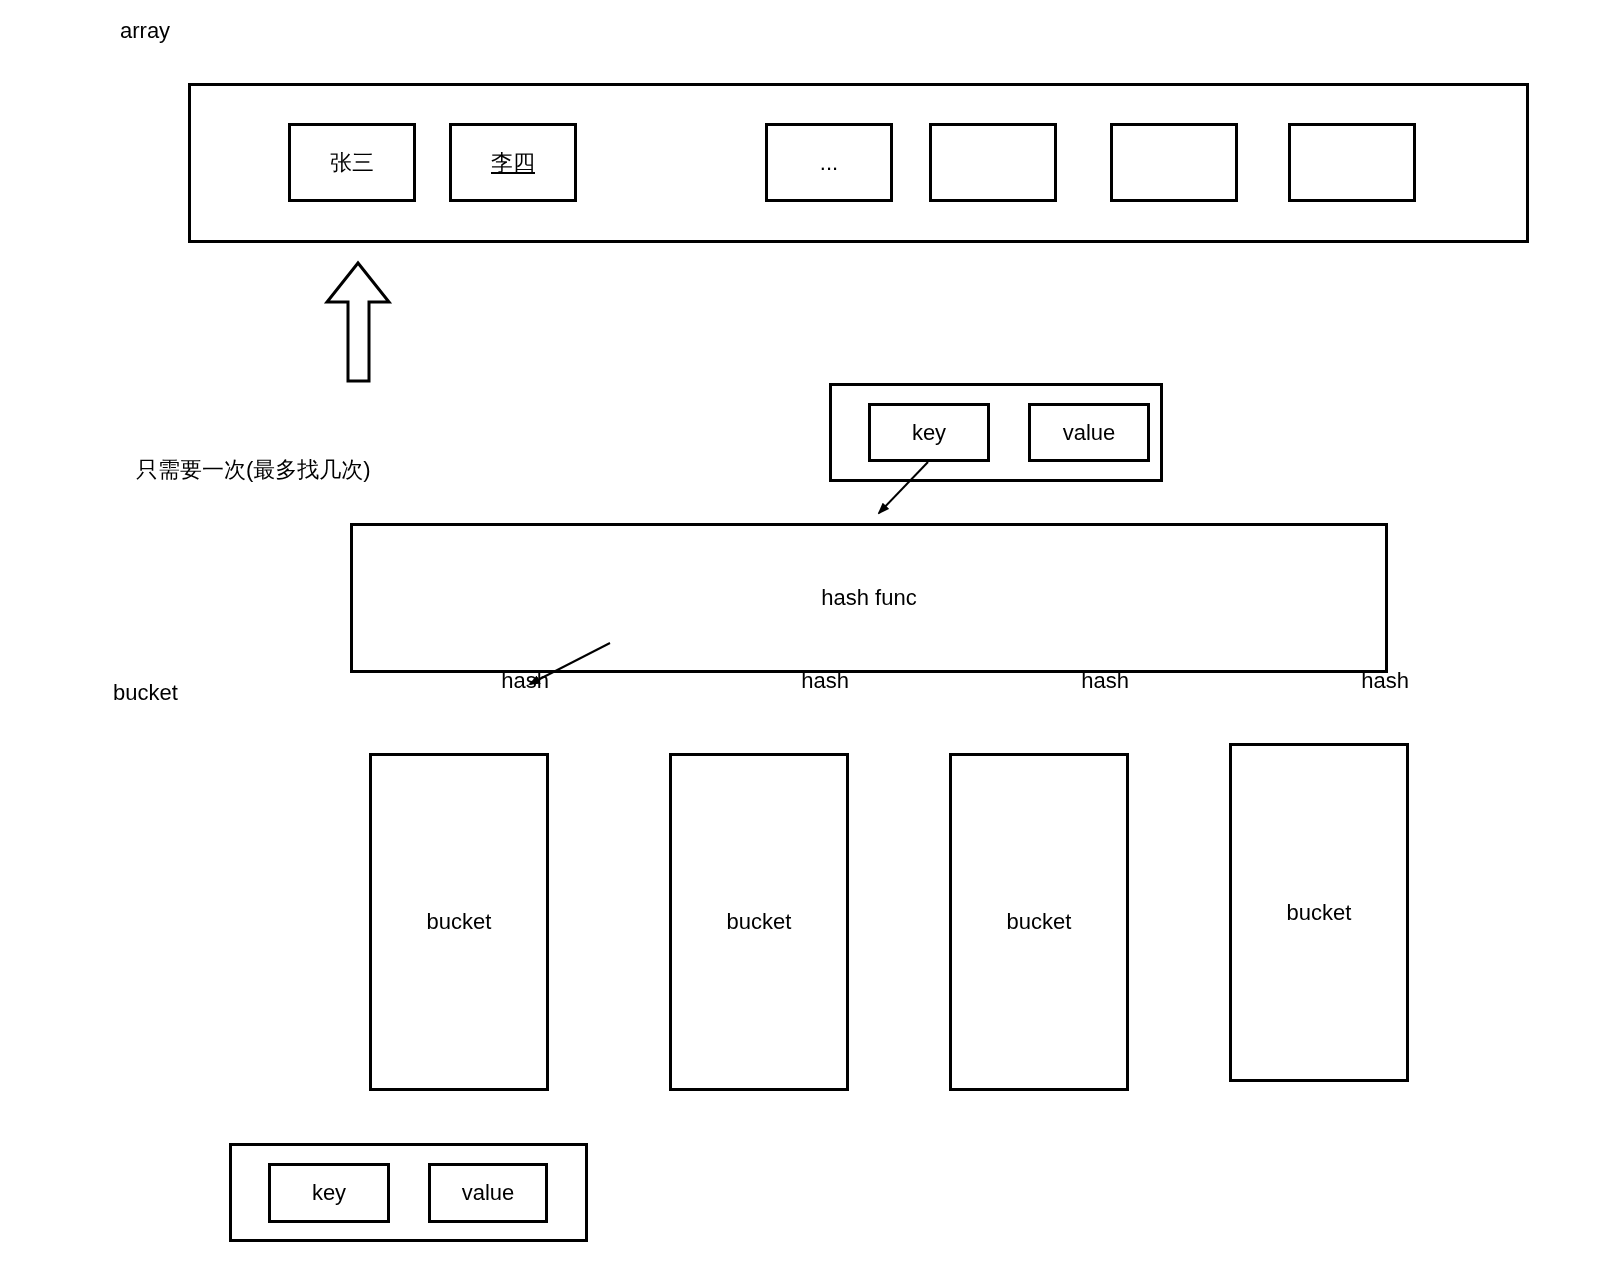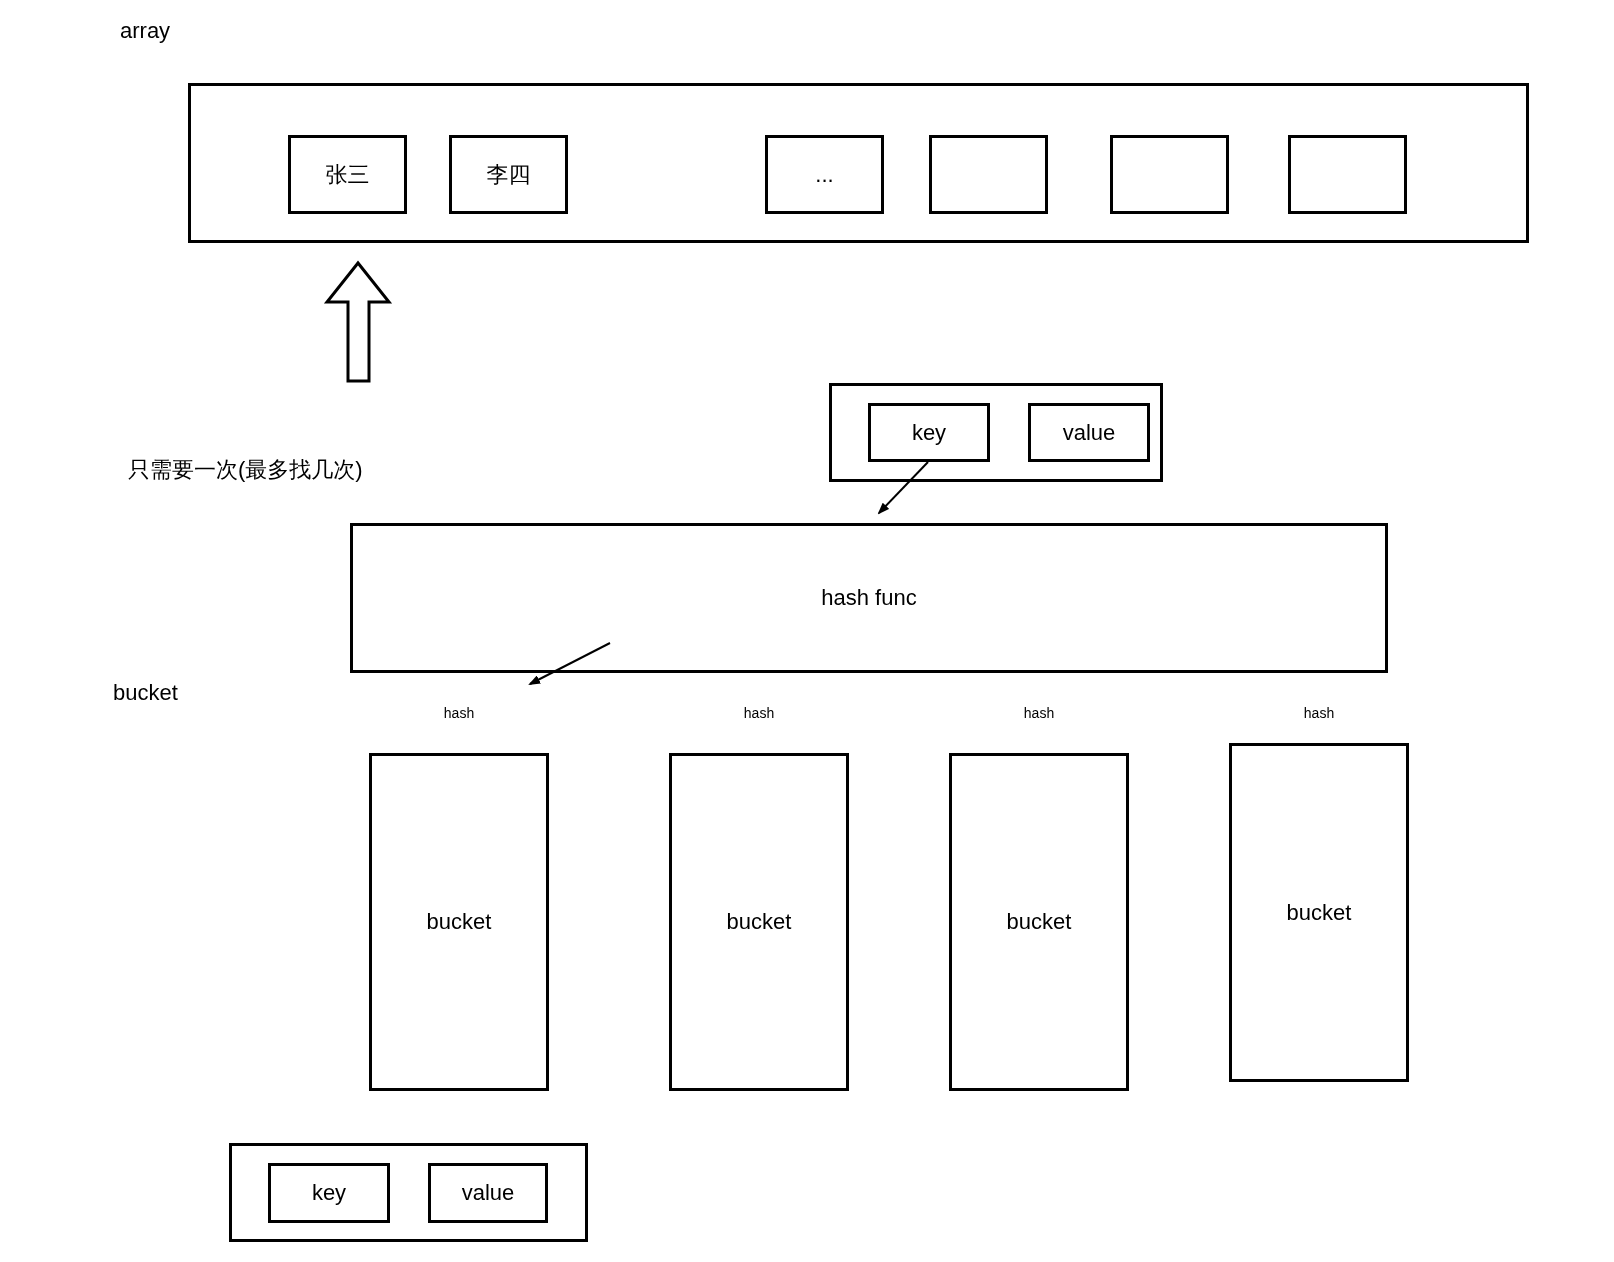--- a/index.html
+++ b/index.html
@@ -23,40 +23,40 @@
   .lbl{position:absolute;font-size:22px;line-height:26px;white-space:nowrap;}
   .box{position:absolute;background:#fff;border:3px solid #000;}
   .cellbox{position:absolute;background:#fff;border:3px solid #000;
            display:flex;align-items:center;justify-content:center;
            font-size:22px;}
   .arrow-layer{position:absolute;left:0;top:0;width:1614px;height:1262px;pointer-events:none;}
 
   
   .array-label{left:80px;top:18px;}
   .array-outer{left:148px;top:83px;width:1341px;height:160px;}
-  .cell{top:135px;width:119px;height:79px;}
-  .c0{left:248px;} .c1{left:409px;} .c2{left:568px;} .c3{left:725px;}
+  .cell{top:123px;width:128px;height:79px;}
+  .c0{left:248px;} .c1{left:409px;text-decoration:underline;} .c2{left:568px;} .c3{left:725px;}
   .c4{left:889px;} .c5{left:1070px;} .c6{left:1248px;}
 
   
-  .note-label{left:88px;top:457px;}
+  .note-label{left:96px;top:457px;}
 
   
   .kv-top-outer{left:789px;top:383px;width:334px;height:99px;}
   .kv-top-key{left:828px;top:403px;width:122px;height:59px;}
   .kv-top-value{left:988px;top:403px;width:122px;height:59px;}
 
   
   .hashfunc-box{left:310px;top:523px;width:1038px;height:150px;
                 display:flex;align-items:center;justify-content:center;font-size:22px;}
 
   
   .bucket-label{left:73px;top:680px;}
-  .hash-lbl{position:absolute;top:700px;width:180px;text-align:center;
-            font-size:14px;line-height:26px;}
+  .hash-lbl{position:absolute;top:668px;width:180px;text-align:right;
+            font-size:22px;line-height:26px;}
   .bucketbox{position:absolute;width:180px;height:338px;background:#fff;border:3px solid #000;
              display:flex;align-items:center;justify-content:center;font-size:22px;}
   .h1,.b1{left:329px;} .h2,.b2{left:629px;} .h3,.b3{left:909px;} .h4,.b4{left:1189px;}
   .b1,.b2,.b3{top:753px;}
   .b4{top:743px;height:339px;}
 
   
   .kv-bot-outer{left:189px;top:1143px;width:359px;height:99px;}
   .kv-bot-key{left:228px;top:1163px;width:122px;height:60px;}
   .kv-bot-value{left:388px;top:1163px;width:120px;height:60px;}

